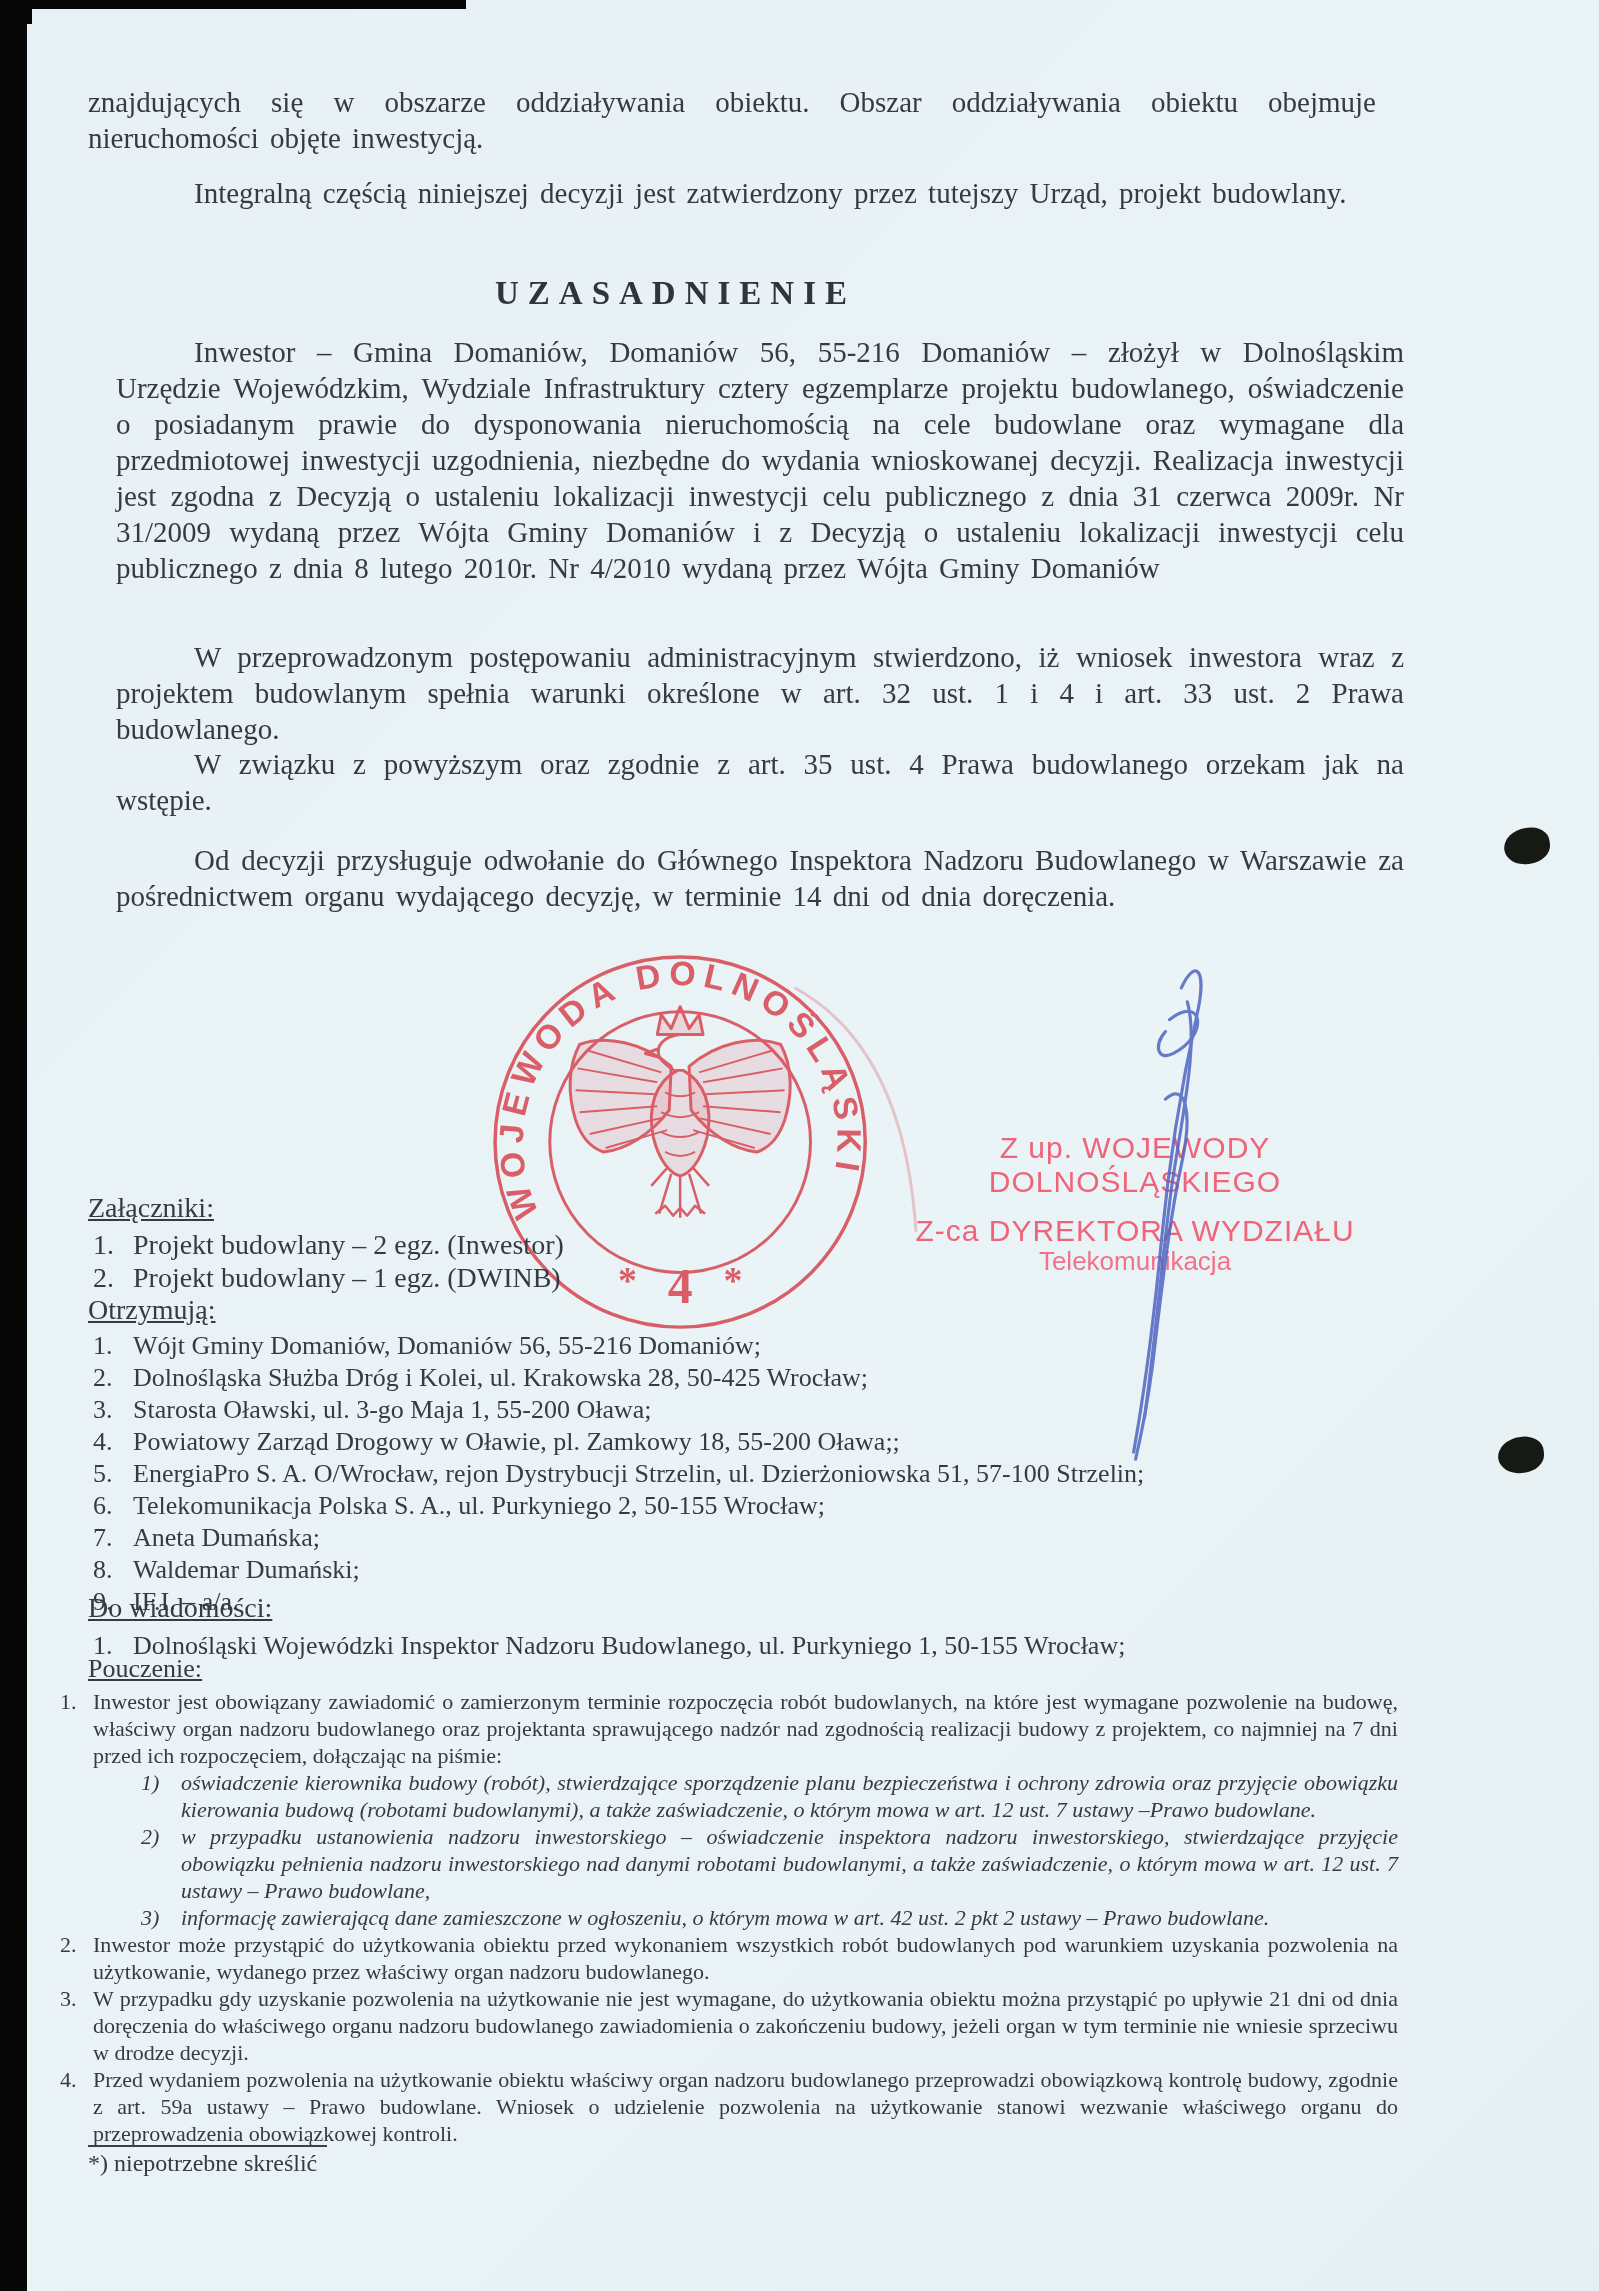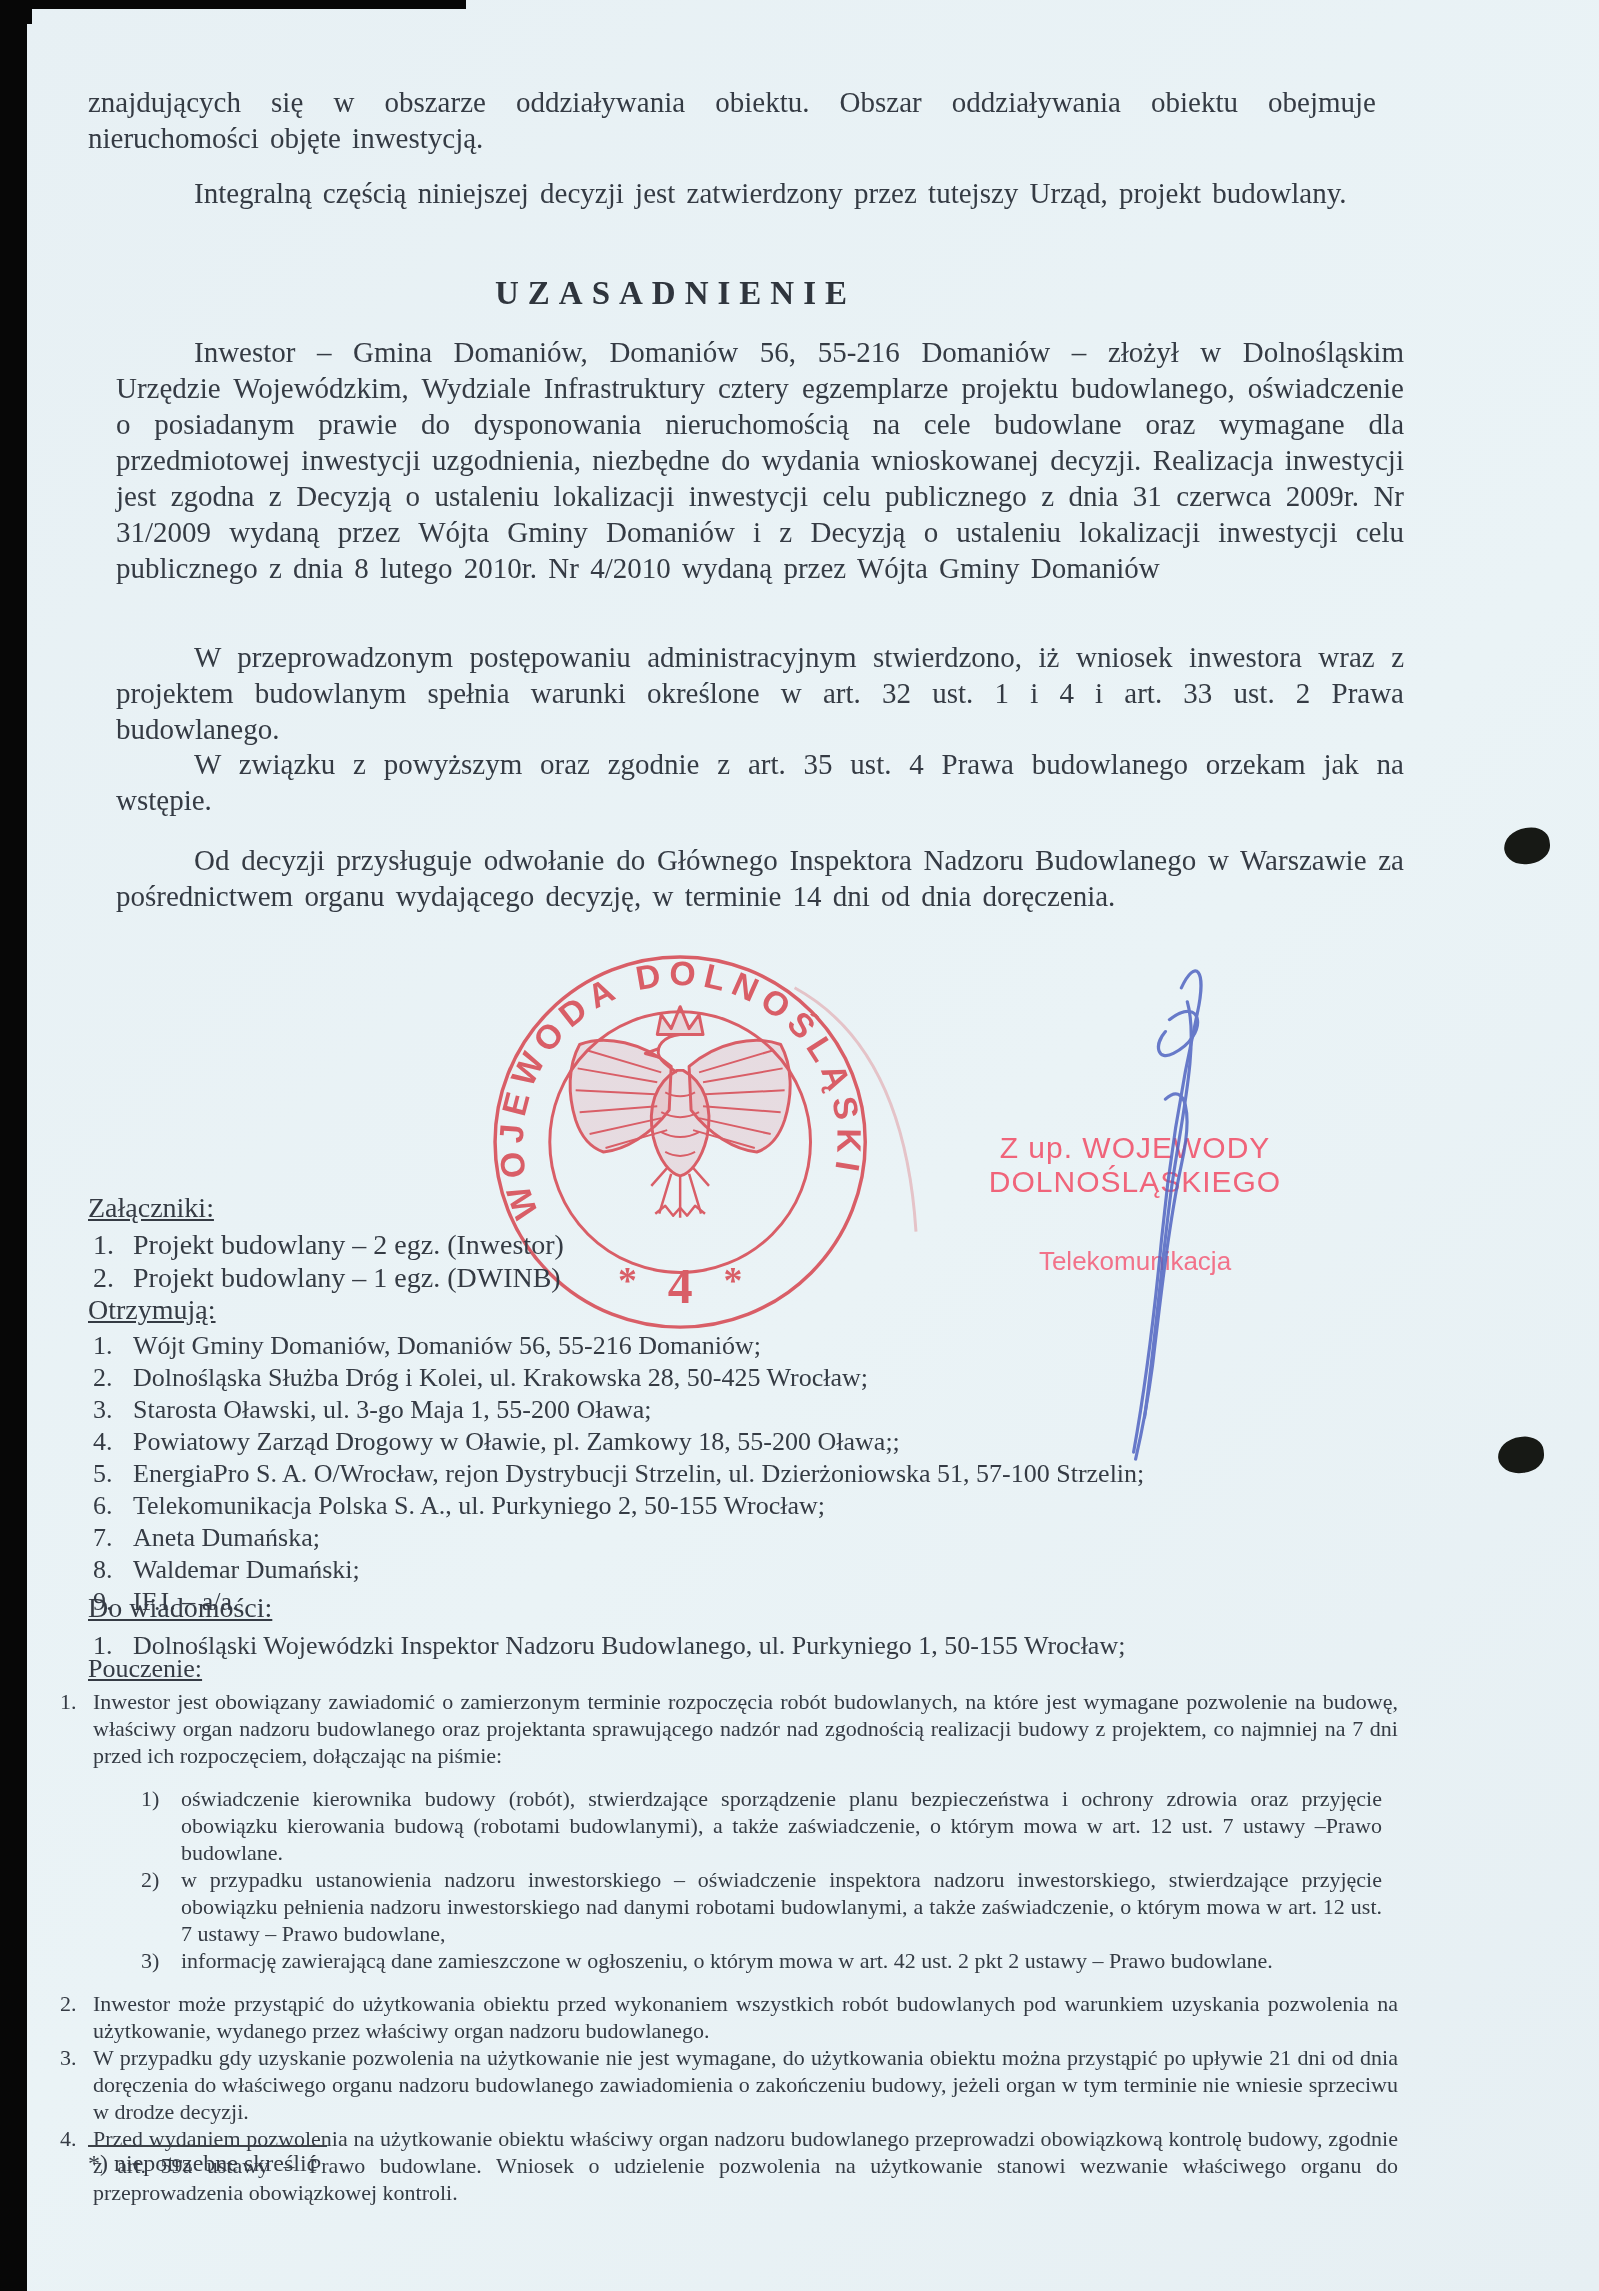--- a/index.html
+++ b/index.html
@@ -30,21 +30,21 @@
   ol.doclist>li{position:relative;counter-increment:it;padding-left:45px;color:#353b44;}
   ol.doclist>li::before{content:counter(it) ".";position:absolute;left:5px;}
   .zal{left:88px;width:1095px;font-size:28px;line-height:33px;}
   .otr{left:88px;width:1254px;font-size:26px;line-height:32px;}
   .dow{left:88px;width:1254px;font-size:26px;line-height:32px;}
   .pou-title{font-size:26px;}
   ol.pouczenie{left:60px;width:1338px;list-style:none;margin:0;padding:0;counter-reset:pi;
     font-size:22px;line-height:27px;text-align:justify;color:#353b44;}
   ol.pouczenie>li{position:relative;counter-increment:pi;padding-left:33px;}
   ol.pouczenie>li::before{content:counter(pi) ".";position:absolute;left:0;}
-  ol.subs{list-style:none;margin:16px;padding:0;counter-reset:si;margin-left:48px;}
+  ol.subs{list-style:none;margin:0;padding:0;counter-reset:si;margin-left:48px;font-style:italic;}
   ol.subs>li{position:relative;counter-increment:si;padding-left:40px;}
   ol.subs>li::before{content:counter(si) ")";position:absolute;left:0;}
   
   .pinkblock{left:894px;top:1095px;width:482px;text-align:center;}
   .pink1{font-family:"Liberation Sans",sans-serif;font-size:30px;letter-spacing:1px;color:#f0647a;margin-top:36px;}
   .pinkname{position:absolute;left:0;top:82px;width:100%;font-size:37px;font-style:italic;color:#ef5a70;}
   .pink3{position:absolute;left:0;top:119px;width:100%;font-family:"Liberation Sans",sans-serif;font-size:30px;color:#f0647a;letter-spacing:1px;}
   .pink4{position:absolute;left:0;top:151px;width:100%;font-family:"Liberation Sans",sans-serif;font-size:26px;color:#f2728a;}
   
   .footnote{left:88px;top:2145px;font-size:24px;color:#353b44;}
@@ -96,20 +96,21 @@
   </g>
   <g font-family="Liberation Serif, serif" font-weight="bold" fill="#d8525b" text-anchor="middle">
     <text x="152" y="352" font-size="38">*</text>
     <text x="205" y="362" font-size="50">4</text>
     <text x="258" y="352" font-size="38">*</text>
   </g>
 </svg>
 
 <div class="abs pinkblock">
   <div class="pink1">Z up. WOJEWODY DOLNOŚLĄSKIEGO</div>
+  <div class="pink3">Z-ca DYREKTORA WYDZIAŁU</div>
   <div class="pink4">Telekomunikacja</div>
 </div>
 
 <svg class="abs" style="left:1070px;top:950px" width="169" height="527" viewBox="0 0 170 530">
   <g stroke="#5165c2" stroke-width="3.2" fill="none" stroke-linecap="round" opacity="0.85">
     <path d="M 112 38 C 126 8 138 18 128 64 C 112 136 100 208 92 292 C 85 365 76 438 64 505"></path>
     <path d="M 118 52 C 130 94 112 170 102 240 C 92 316 86 390 75 470"></path>
     <path d="M 96 150 C 116 132 124 162 112 216 C 100 272 92 342 83 418 C 78 456 72 486 66 512"></path>
     <path d="M 100 70 C 134 44 140 86 104 104 C 88 112 84 96 96 82"></path>
   </g>

